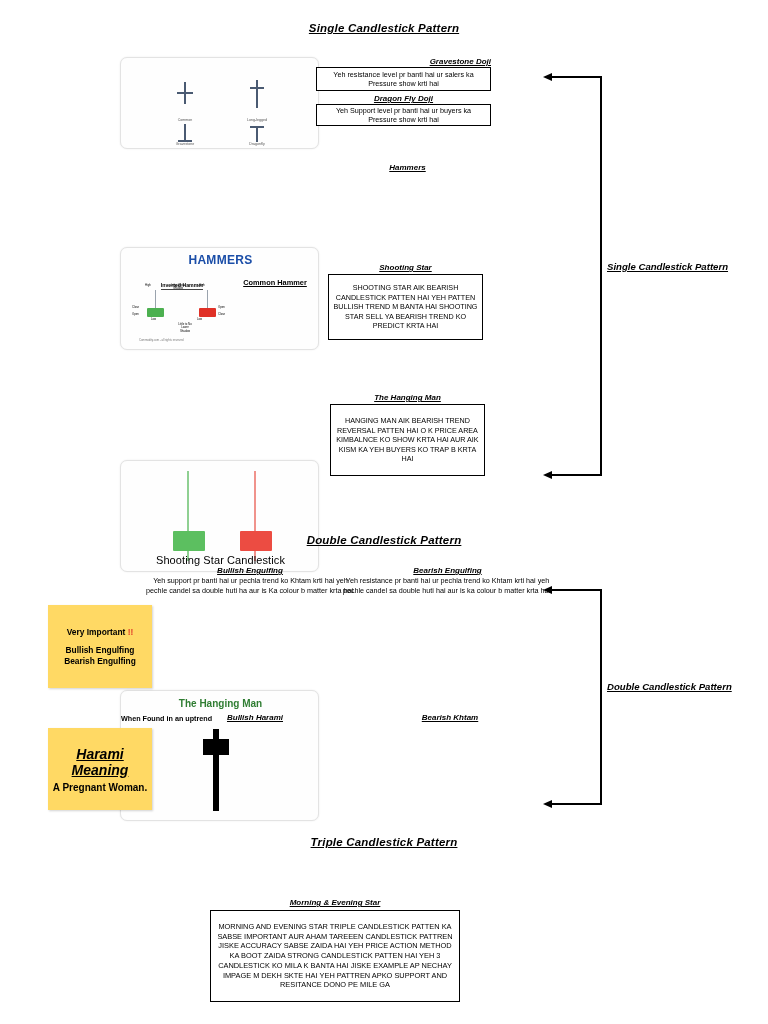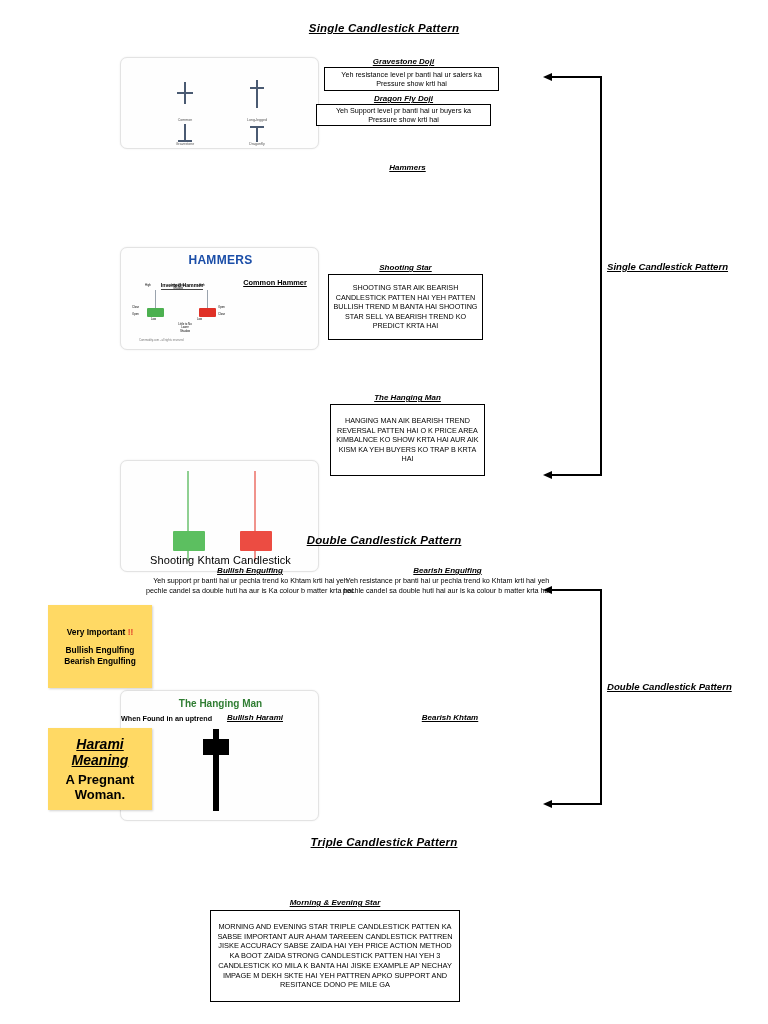--- a/index.html
+++ b/index.html
@@ -42,21 +42,21 @@
   .sticky{
     background:#ffd964;box-sizing:border-box;
     display:flex;flex-direction:column;align-items:center;justify-content:center;
     text-align:center;box-shadow:1px 1px 2px rgba(0,0,0,.18);
   }
   .sticky .l1{font-size:8.4px;font-weight:bold;margin-bottom:8px;}
   .sticky .l1 b{color:#e03a28;}
   .sticky .l2{font-size:8.4px;font-weight:bold;line-height:1.28;}
   .sticky .h1{font-size:14px;font-weight:bold;font-style:italic;
               text-decoration:underline;margin-bottom:4px;}
-  .sticky .h2{font-size:13px;font-weight:bold;}
+  .sticky .h2{font-size:10px;font-weight:bold;}
 
   
   .bracket{position:absolute;}
   .bracket .vline{position:absolute;left:0;top:0;width:2.2px;height:100%;background:#000;}
   .bracket .hline{position:absolute;width:100%;height:2.2px;background:#000;left:-100%;}
   .bracket .arrow{
     position:absolute;width:0;height:0;
     border-top:4.5px solid transparent;border-bottom:4.5px solid transparent;
     border-right:9px solid #000;
   }
@@ -116,22 +116,22 @@
     </div>
     <div class="abs dojiname" style="left:34px;top:84px;">Gravestone</div>
 
     <div class="cd" style="left:106px;top:66px;width:60px;height:22px;">
       <div class="doji-stem" style="left:29px;top:2px;width:1.6px;height:16px;"></div>
       <div class="doji-stem" style="left:23px;top:2px;width:14px;height:1.6px;"></div>
     </div>
     <div class="abs dojiname" style="left:106px;top:84px;">Dragonfly</div>
   </div>
 
-  <div class="abs card-title" style="left:316px;top:57px;width:175px;">Gravestone Doji</div>
-  <div class="abs note-box" style="left:324px;top:67px;width:175px;height:24px;">
+  <div class="abs card-title" style="left:316px;top:57px;width:175px;text-align:right;">Gravestone Doji</div>
+  <div class="abs note-box" style="left:316px;top:67px;width:175px;height:24px;">
     <span>Yeh resistance level pr banti hai ur salers ka Pressure show krti hai</span>
   </div>
 
   <div class="abs card-title" style="left:316px;top:94px;width:175px;">Dragon Fly Doji</div>
   <div class="abs note-box" style="left:316px;top:104px;width:175px;height:22px;">
     <span>Yeh Support level pr banti hai ur buyers ka Pressure show krti hai</span>
   </div>
 
   <div class="abs card" style="left:120px;top:155px;width:199px;height:103px;">
     <div class="abs hammers-title" style="left:0;top:5px;width:199px;">HAMMERS</div>
@@ -165,21 +165,21 @@
     </div>
   </div>
 
   <div class="abs card-title" style="left:330px;top:163px;width:155px;">Hammers</div>
 
   <div class="abs card" style="left:120px;top:265px;width:199px;height:112px;">
     <div class="wick" style="left:66px;top:10px;width:2.4px;height:90px;background:#8fd092;"></div>
     <div class="body gl" style="left:52px;top:70px;width:32px;height:20px;"></div>
     <div class="wick" style="left:133px;top:10px;width:2.4px;height:90px;background:#f0938c;"></div>
     <div class="body rl" style="left:119px;top:70px;width:32px;height:20px;"></div>
-    <div class="abs ss-caption" style="left:0;top:93px;width:199px;">Shooting Khtam Candlestick</div>
+    <div class="abs ss-caption" style="left:0;top:93px;width:199px;">Shooting Star Candlestick</div>
   </div>
 
   <div class="abs card-title" style="left:328px;top:263px;width:155px;">Shooting Star</div>
   <div class="abs note-box" style="left:328px;top:274px;width:155px;height:66px;">
     <span>SHOOTING STAR AIK BEARISH CANDLESTICK PATTEN HAI YEH PATTEN BULLISH TREND M BANTA HAI SHOOTING STAR SELL YA BEARISH TREND KO PREDICT KRTA HAI</span>
   </div>
 
   <div class="abs card" style="left:120px;top:383px;width:199px;height:131px;">
     <div class="abs hang-title" style="left:0;top:7px;width:199px;">The Hanging Man</div>
     <div class="abs hang-sub" style="left:0;top:23px;width:199px;">When Found in an uptrend</div>

